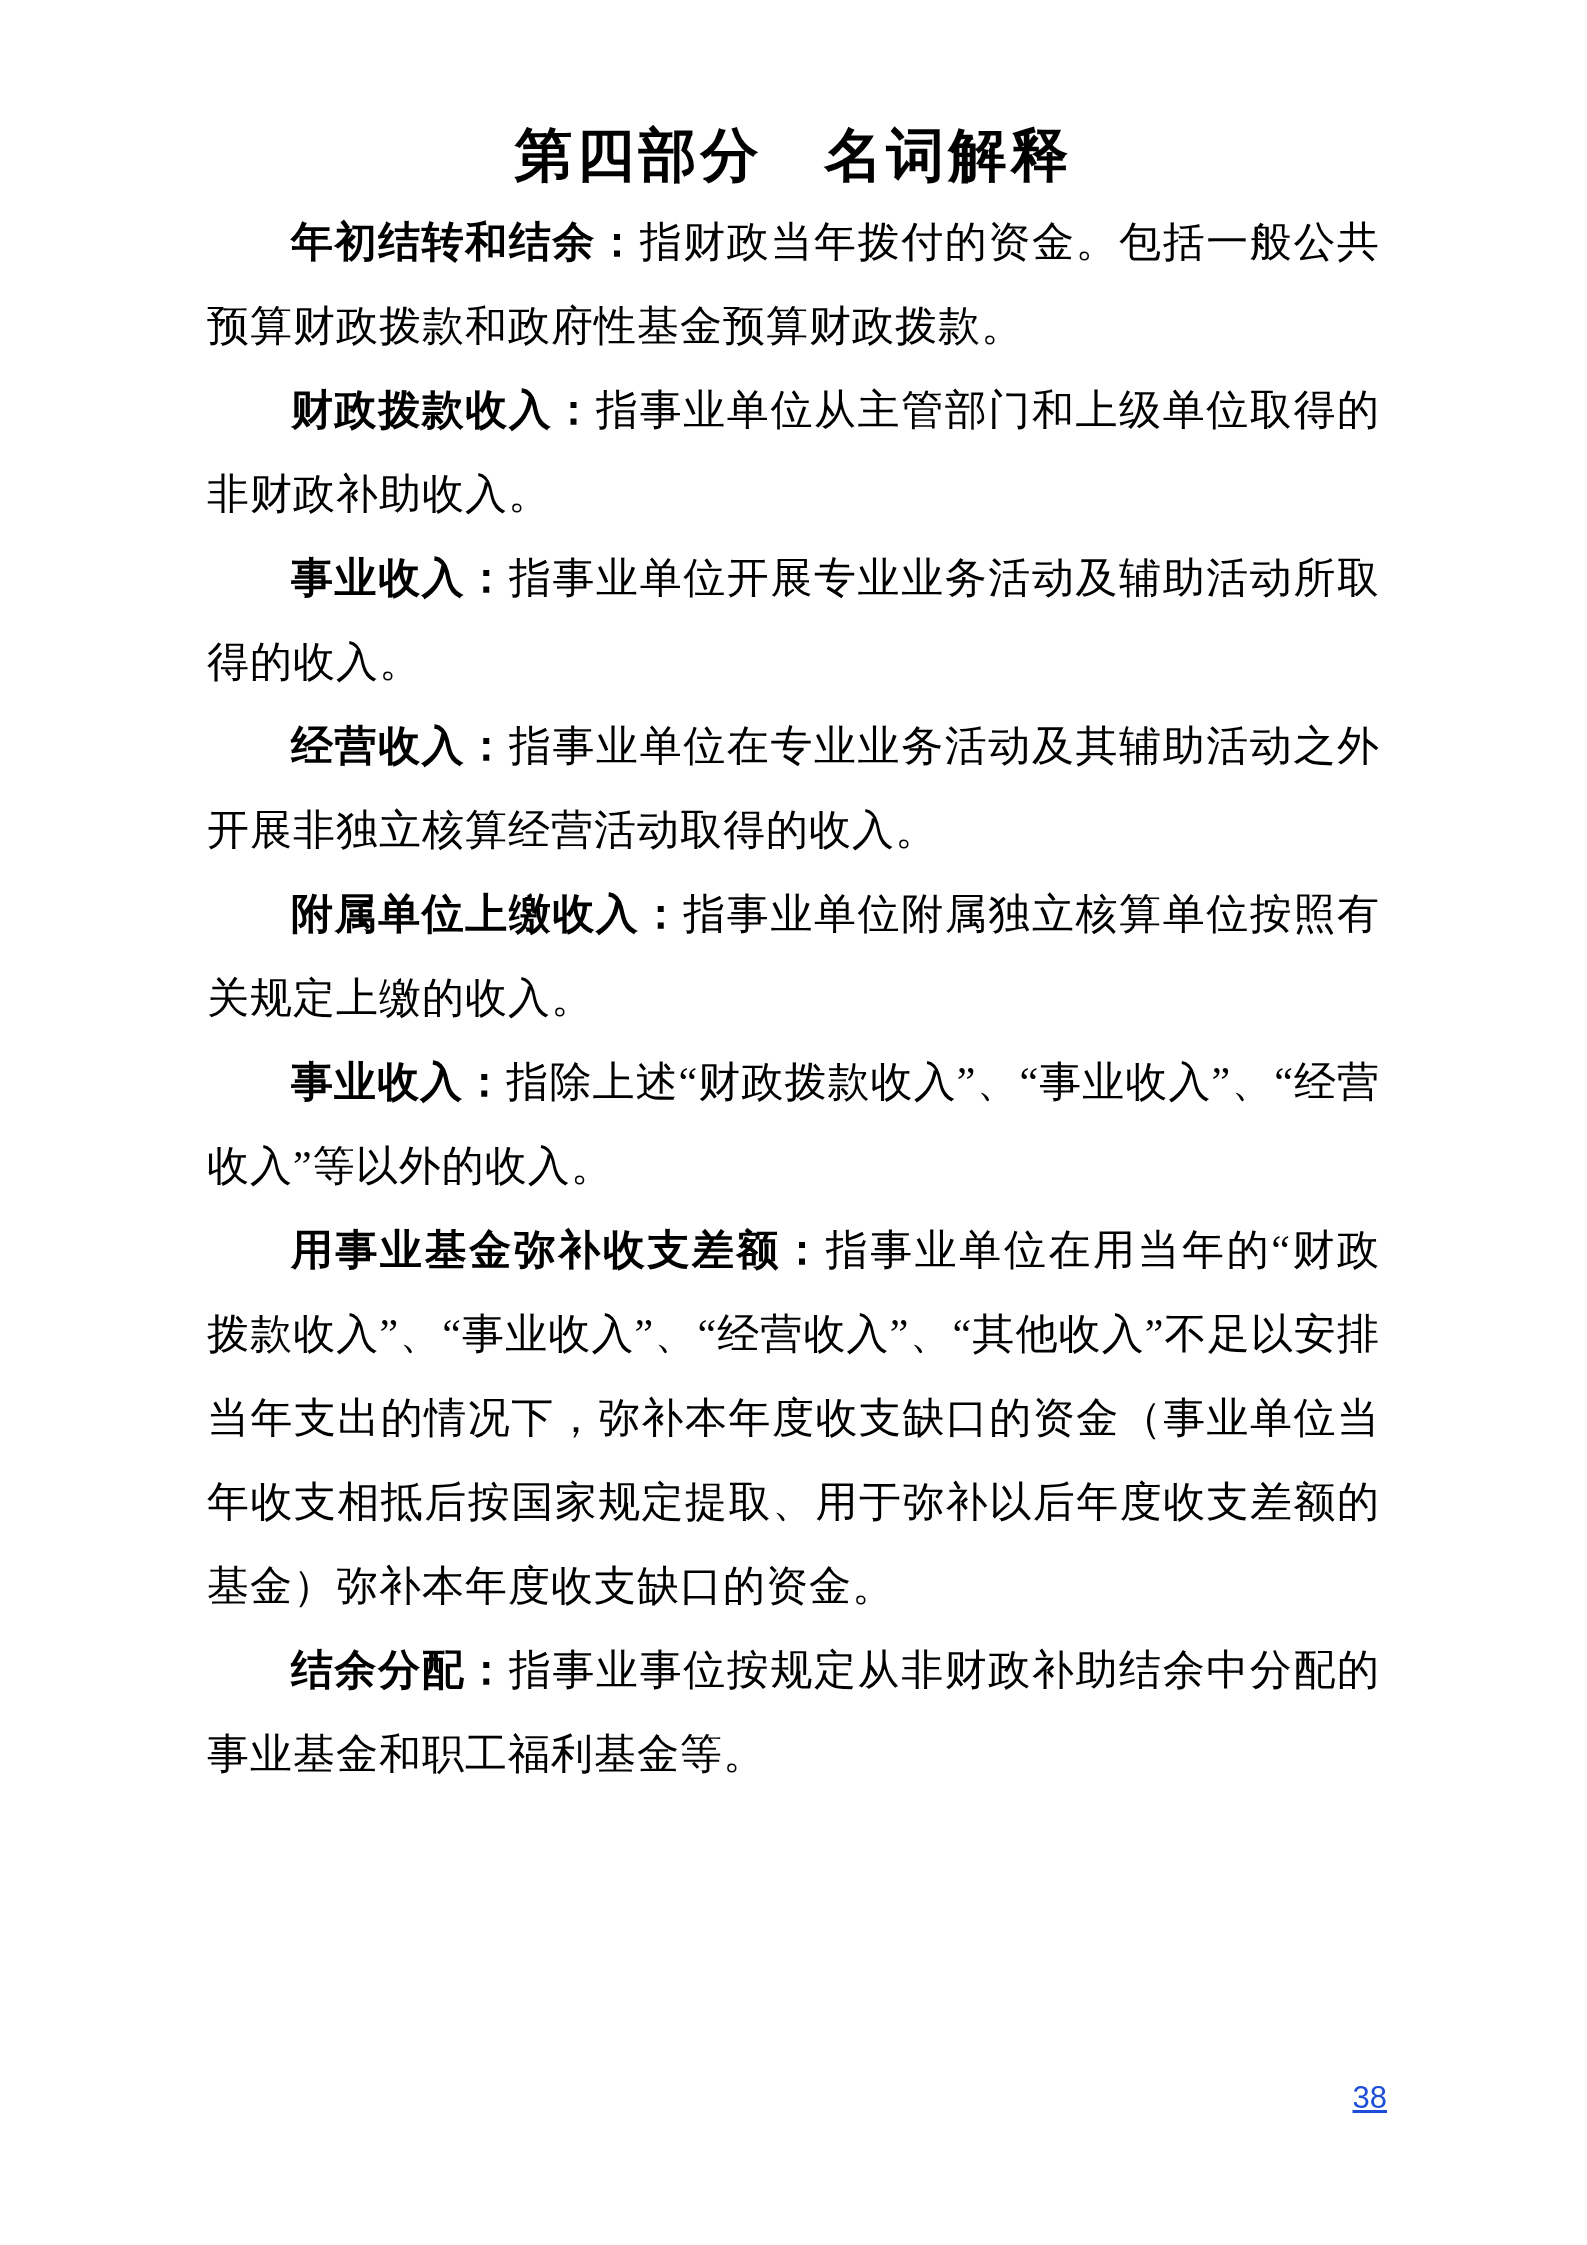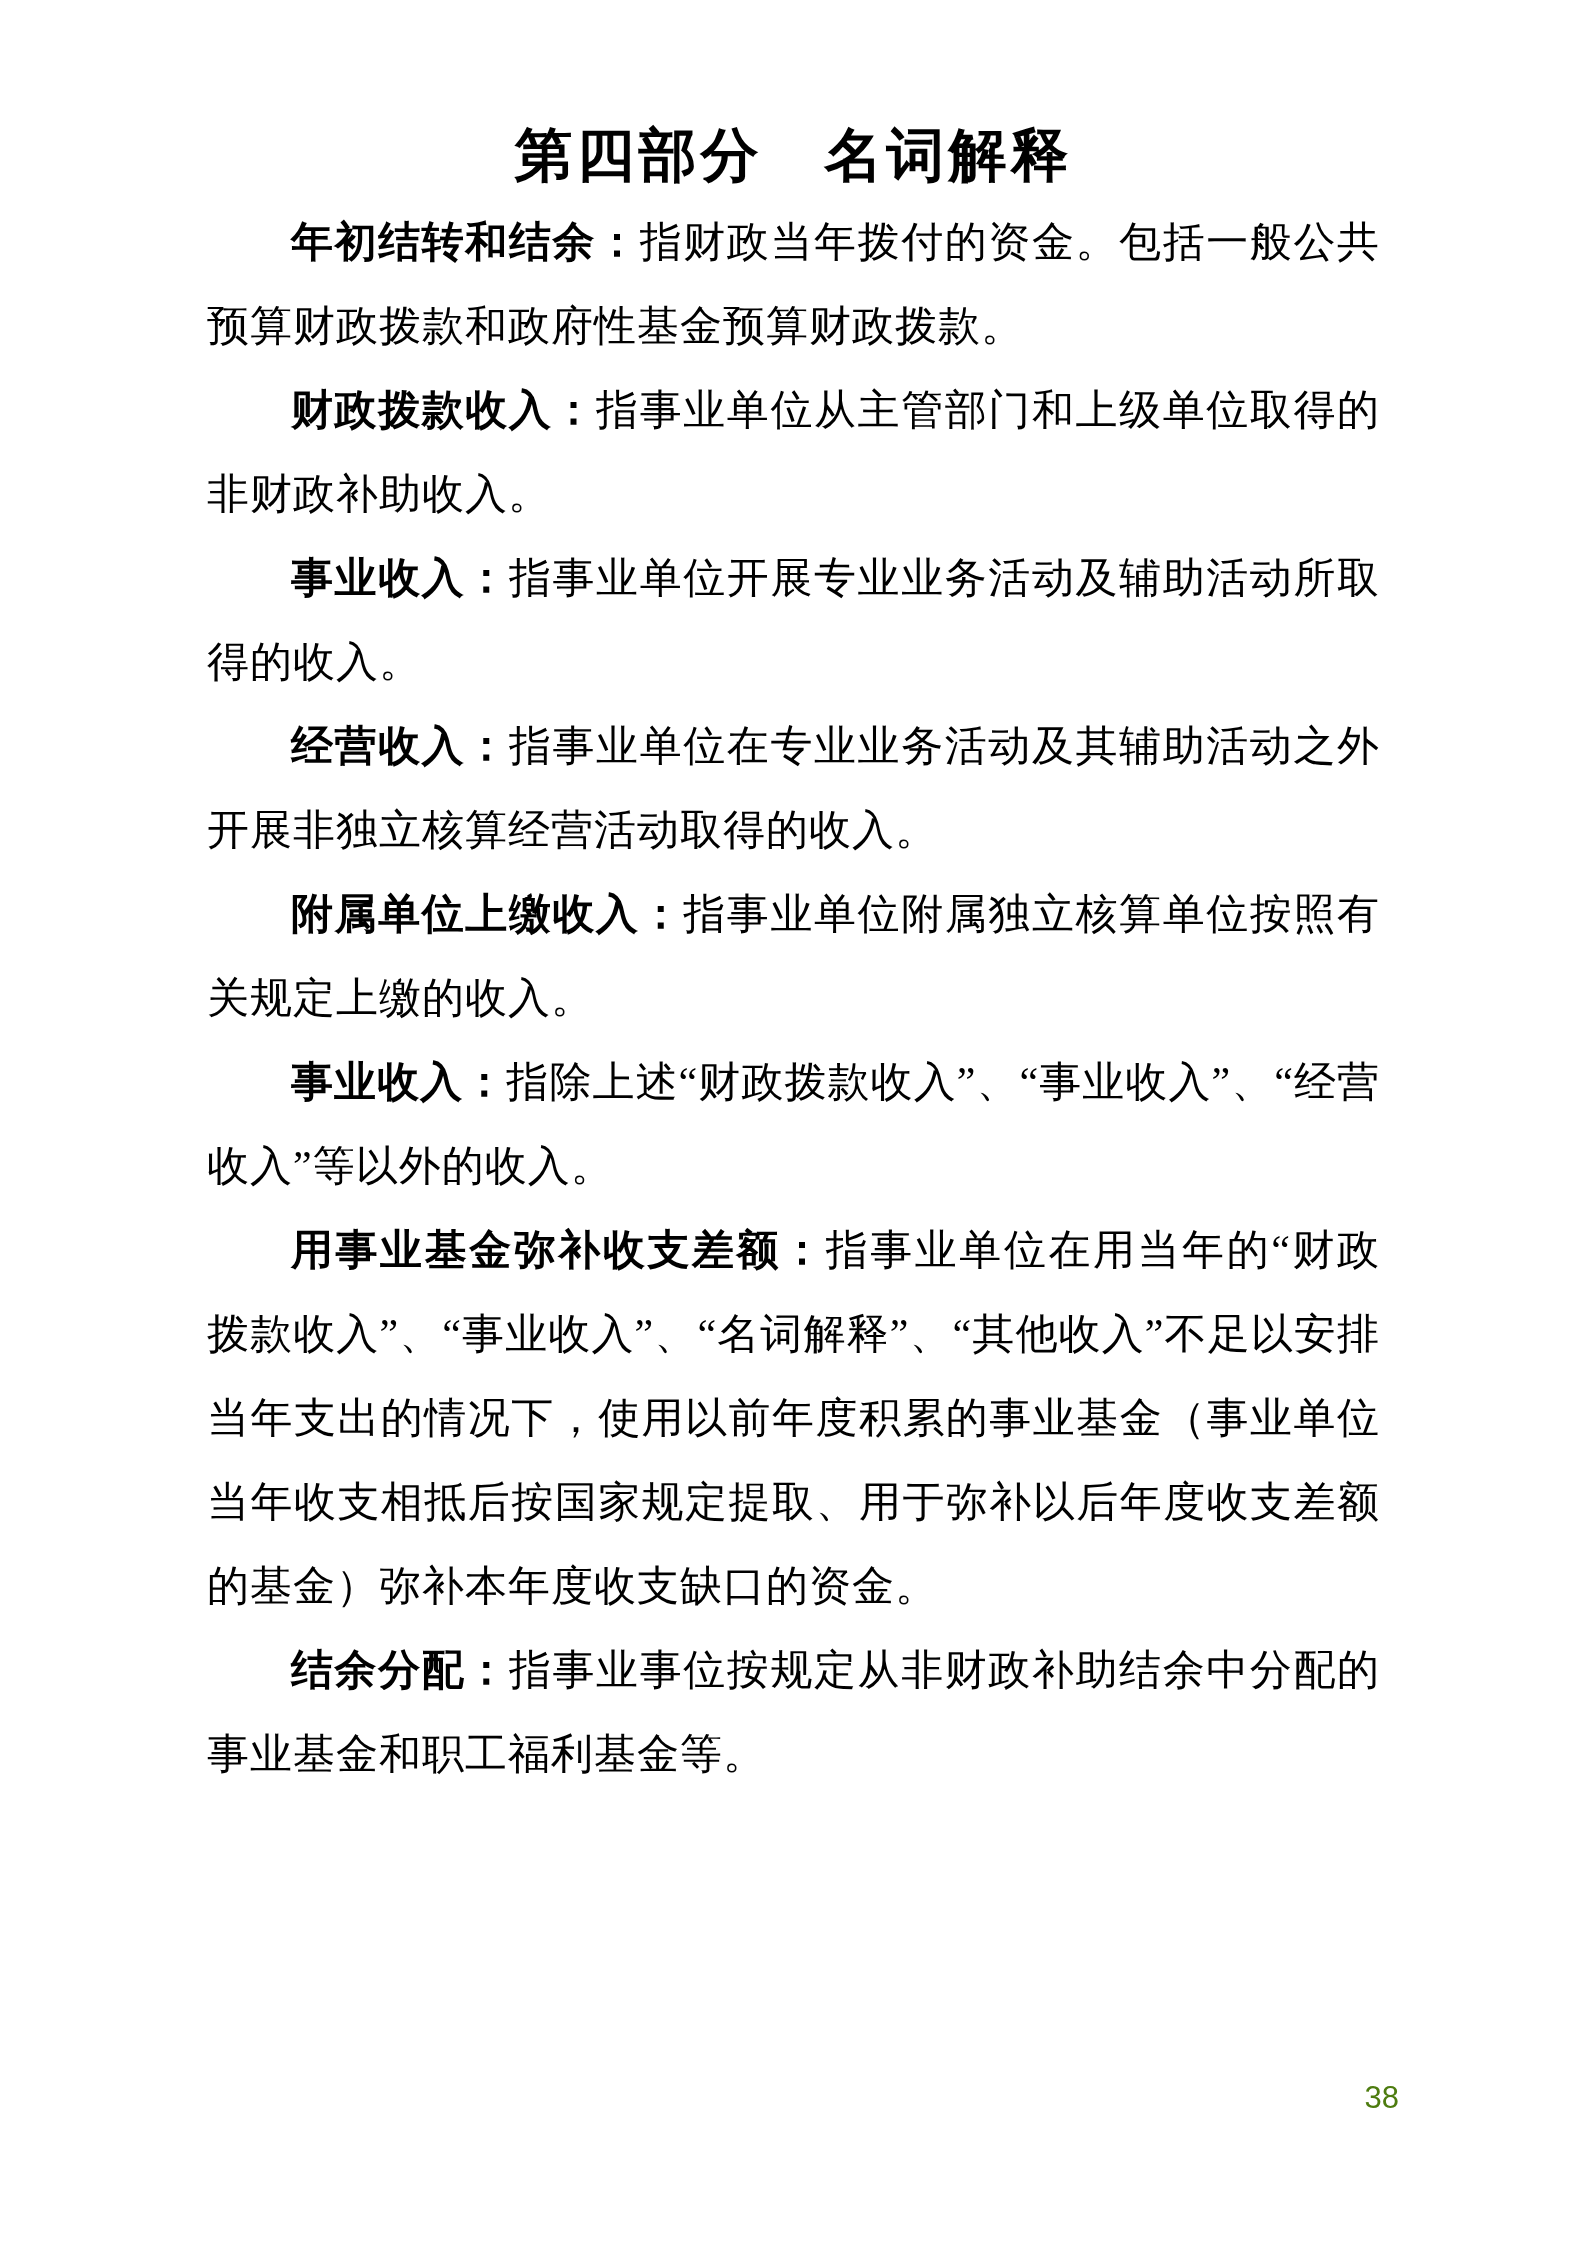--- a/index.html
+++ b/index.html
@@ -36,24 +36,25 @@
     text-justify: inter-ideograph;
     text-indent: 2em;
     letter-spacing: 1px;
   }
   .glossary p .term {
     font-weight: bold;
   }
   .page-number {
     position: absolute;
     top: 2080px;
-    right: 188px;
+    right: 200px;
     font-family: "Liberation Sans", sans-serif;
     font-size: 31px;
-    color: #4d7c0f;
+    color: #1d4ed8;
+    text-decoration: underline;
   }
 </style>
 </head>
 <body>
 
 <main class="page">
   <h1 class="doc-title">第四部分　名词解释</h1>
 
   <section class="glossary">
   <p><b class="term">年初结转和结余：</b><span class="definition">指财政当年拨付的资金。包括一般公共预算财政拨款和政府性基金预算财政拨款。</span></p>
@@ -61,20 +62,20 @@
   <p><b class="term">财政拨款收入：</b><span class="definition">指事业单位从主管部门和上级单位取得的非财政补助收入。</span></p>
 
   <p><b class="term">事业收入：</b><span class="definition">指事业单位开展专业业务活动及辅助活动所取得的收入。</span></p>
 
   <p><b class="term">经营收入：</b><span class="definition">指事业单位在专业业务活动及其辅助活动之外开展非独立核算经营活动取得的收入。</span></p>
 
   <p><b class="term">附属单位上缴收入：</b><span class="definition">指事业单位附属独立核算单位按照有关规定上缴的收入。</span></p>
 
   <p><b class="term">事业收入：</b><span class="definition">指除上述“财政拨款收入”、“事业收入”、“经营收入”等以外的收入。</span></p>
 
-  <p><b class="term">用事业基金弥补收支差额：</b><span class="definition">指事业单位在用当年的“财政拨款收入”、“事业收入”、“名词解释”、“其他收入”不足以安排当年支出的情况下，使用以前年度积累的事业基金（事业单位当年收支相抵后按国家规定提取、用于弥补以后年度收支差额的基金）弥补本年度收支缺口的资金。</span></p>
+  <p><b class="term">用事业基金弥补收支差额：</b><span class="definition">指事业单位在用当年的“财政拨款收入”、“事业收入”、“经营收入”、“其他收入”不足以安排当年支出的情况下，弥补本年度收支缺口的资金（事业单位当年收支相抵后按国家规定提取、用于弥补以后年度收支差额的基金）弥补本年度收支缺口的资金。</span></p>
 
 
   <p><b class="term">结余分配：</b><span class="definition">指事业事位按规定从非财政补助结余中分配的事业基金和职工福利基金等。</span></p>
 </section>
 
   <div class="page-number">38</div>
 </main>
 
 </body></html>

